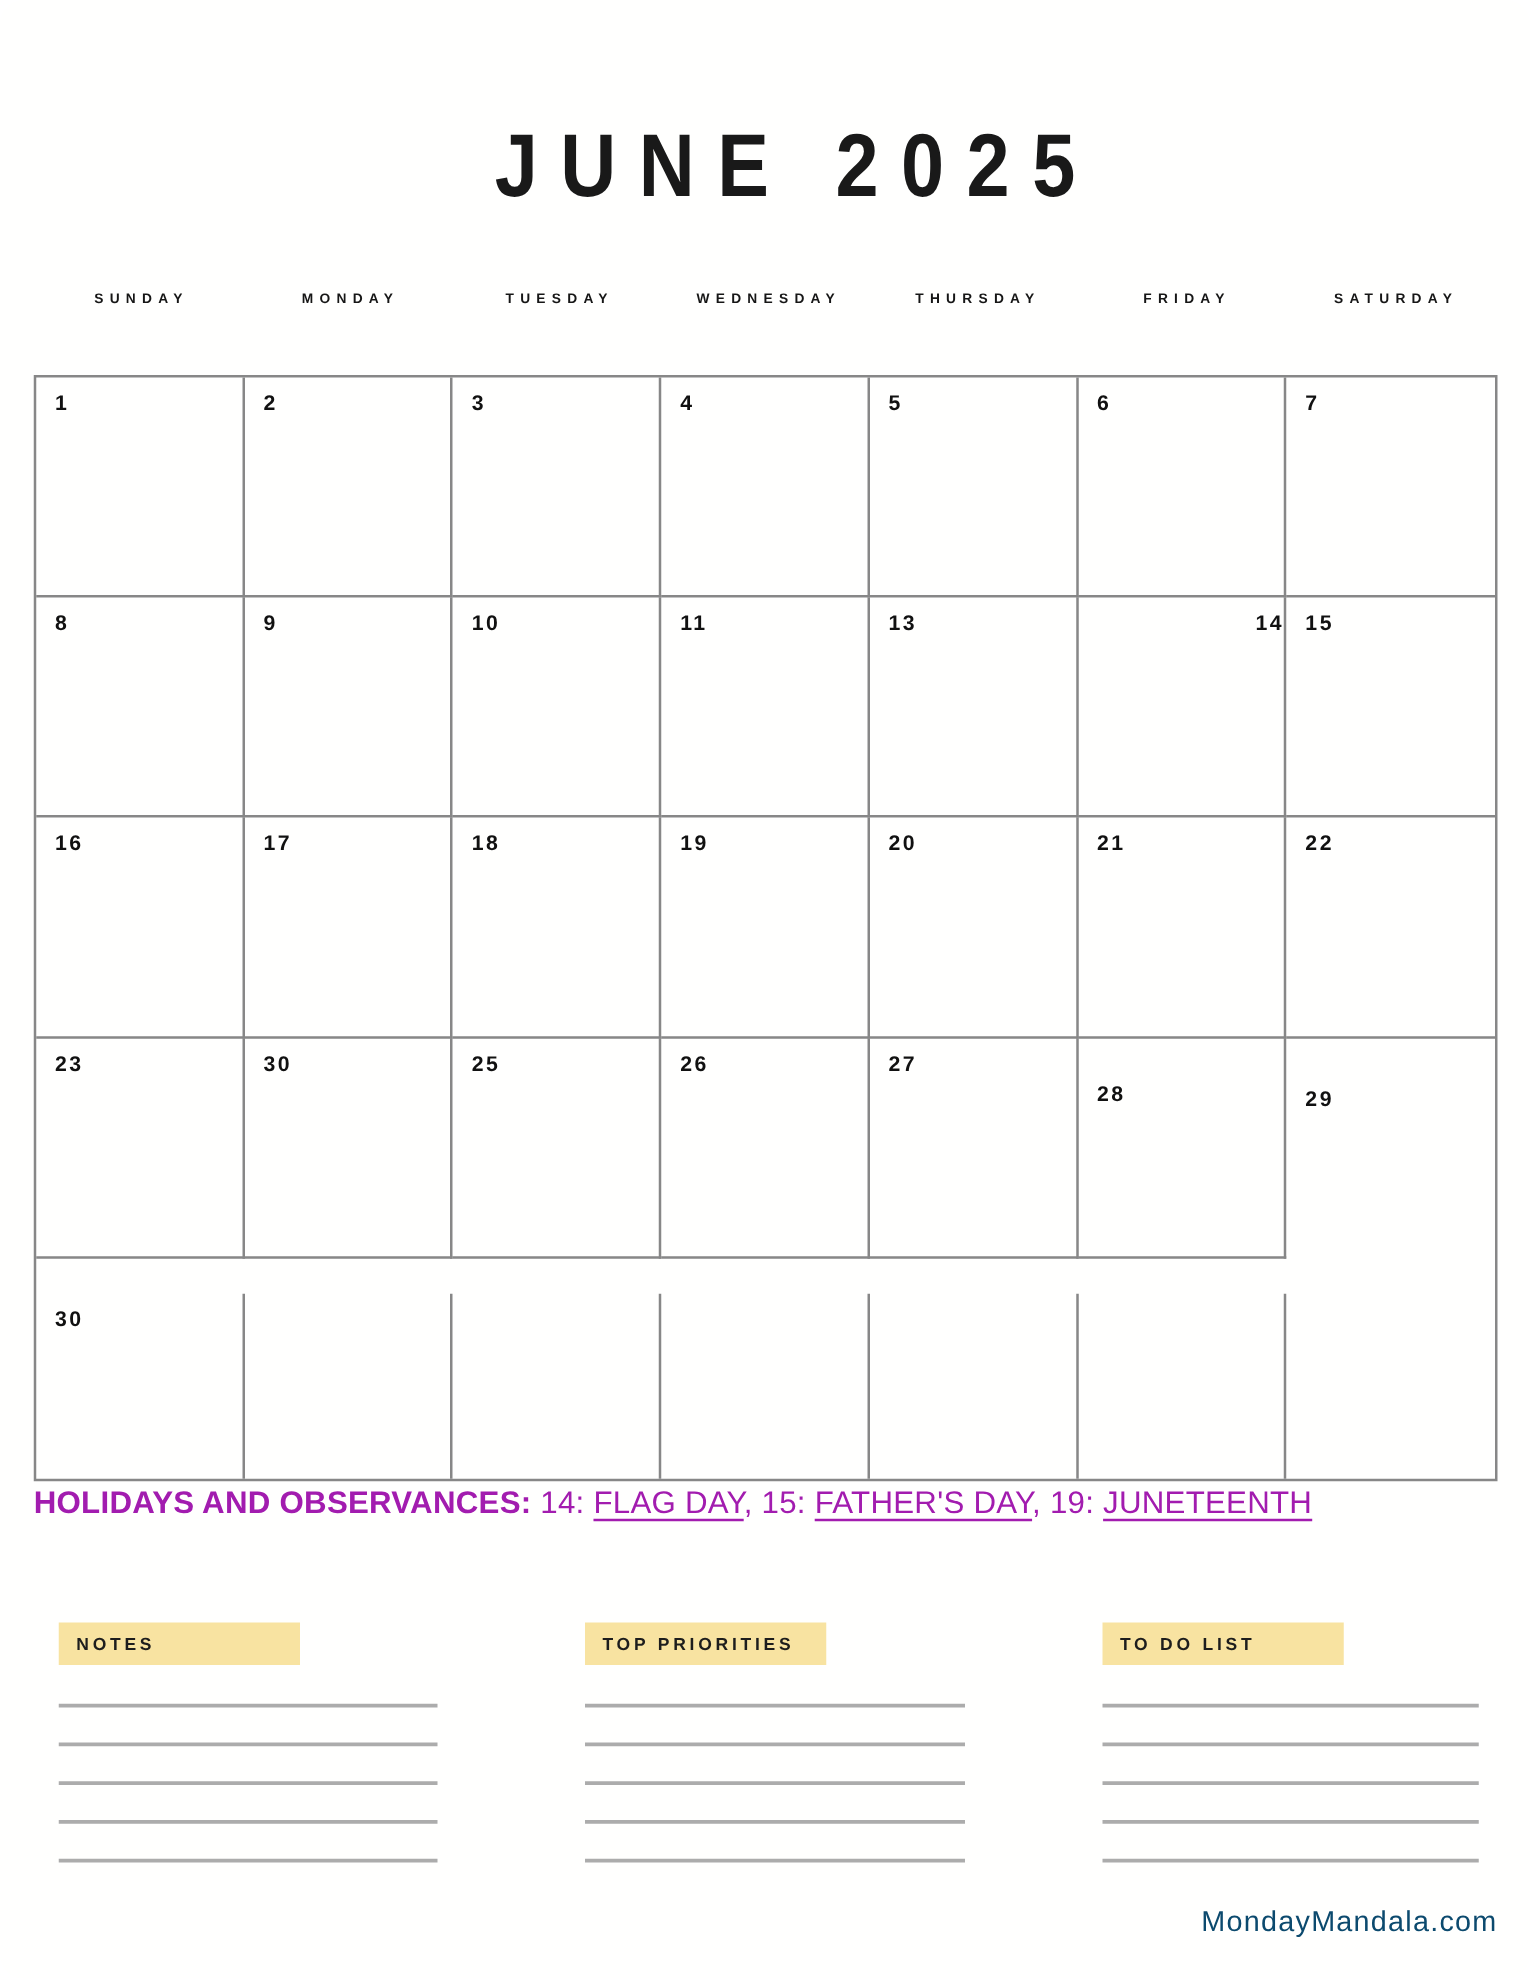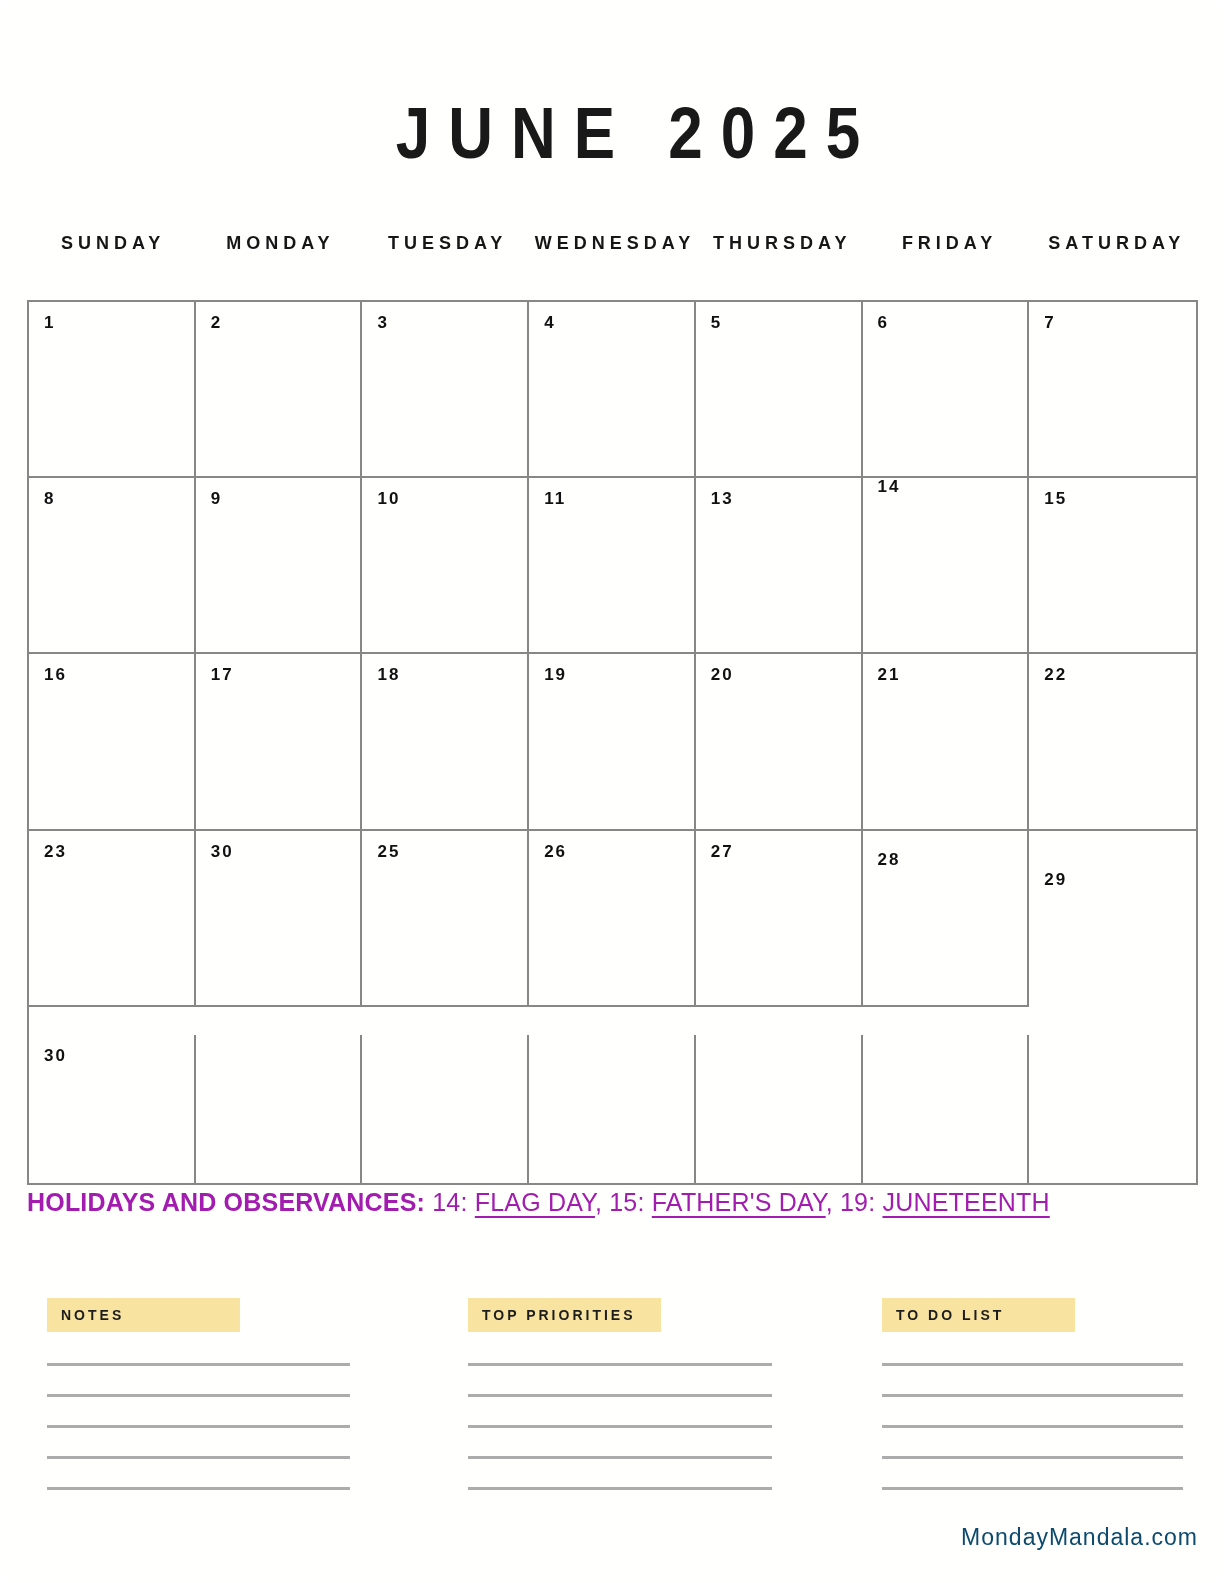--- a/index.html
+++ b/index.html
@@ -37,21 +37,21 @@
   .weekdays {
     position: absolute;
     top: 233px;
     left: 27px;
     width: 1171px;
     display: grid;
     grid-template-columns: repeat(7, 1fr);
   }
   .weekday {
     text-align: center;
-    font-size: 18px;
+    font-size: 11px;
     font-weight: 700;
     letter-spacing: 5px;
     text-indent: 5px;
     color: #161616;
     white-space: nowrap;
   }
 
   
   .grid {
     position: absolute;
@@ -75,22 +75,22 @@
   .cell:nth-child(7n) { border-right: none; }
   .cell:nth-last-child(-n+7) { border-bottom: none; margin-top: 28px; }
   .num {
     display: inline-block;
     font-size: 17px;
     font-weight: 700;
     letter-spacing: 2px;
     color: #111111;
     line-height: 1;
   }
-  .cell[data-date="14"] { padding-top: 0; }
-  .cell[data-date="28"] { padding-top: 20px; }
+  .cell[data-date="14"] { padding-top: 12px; text-align: right; }
+  .cell[data-date="28"] { padding-top: 36px; }
 
   
   .holidays {
     position: absolute;
     top: 1188px;
     left: 27px;
     font-size: 25px;
     letter-spacing: 0.2px;
     white-space: nowrap;
     color: #a21caf;

